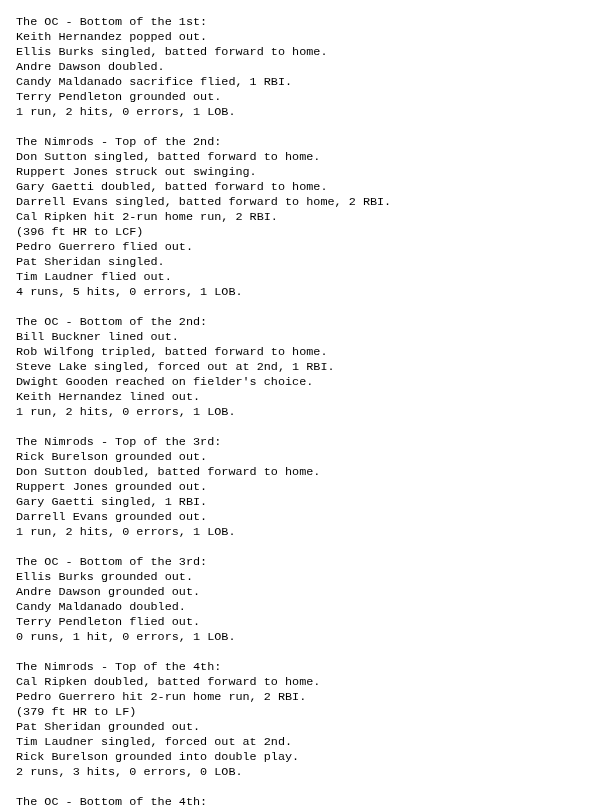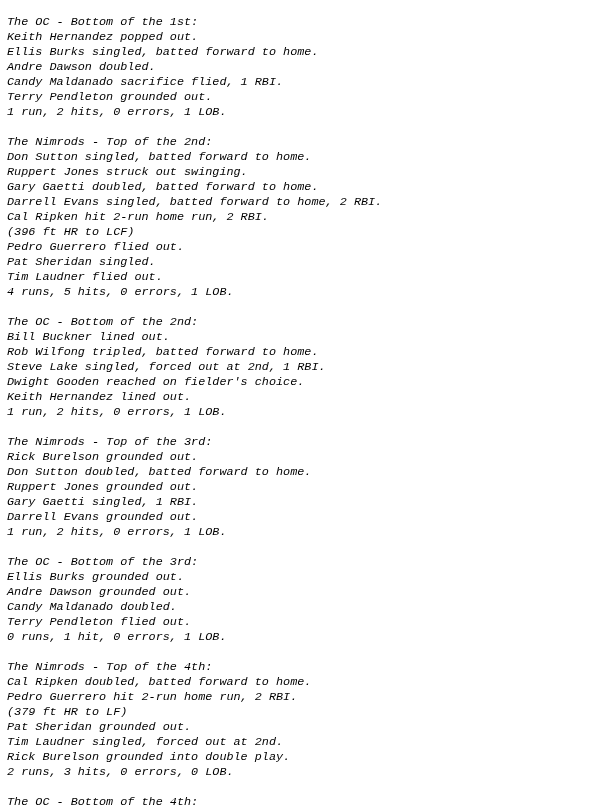--- a/index.html
+++ b/index.html
@@ -8,28 +8,27 @@
   }
   body {
     width: 612px;
     height: 812px;
     background: #ffffff;
     overflow: hidden;
   }
   .log {
     box-sizing: border-box;
     width: 612px;
-    padding: 15px 0 0 7px;
+    padding: 15px 0 0 16px;
     font-family: "Liberation Mono", "DejaVu Sans Mono", monospace;
     font-size: 11.8px;
     line-height: 15px;
     color: #000000;
     white-space: pre;
     letter-spacing: 0;
-    font-style: italic;
   }
   .inning-block {
     margin: 0 0 15px 0; 
   }
   .line {
     height: 15px;
   }
 </style>
 </head>
 <body style="background: rgb(255, 255, 255);">

